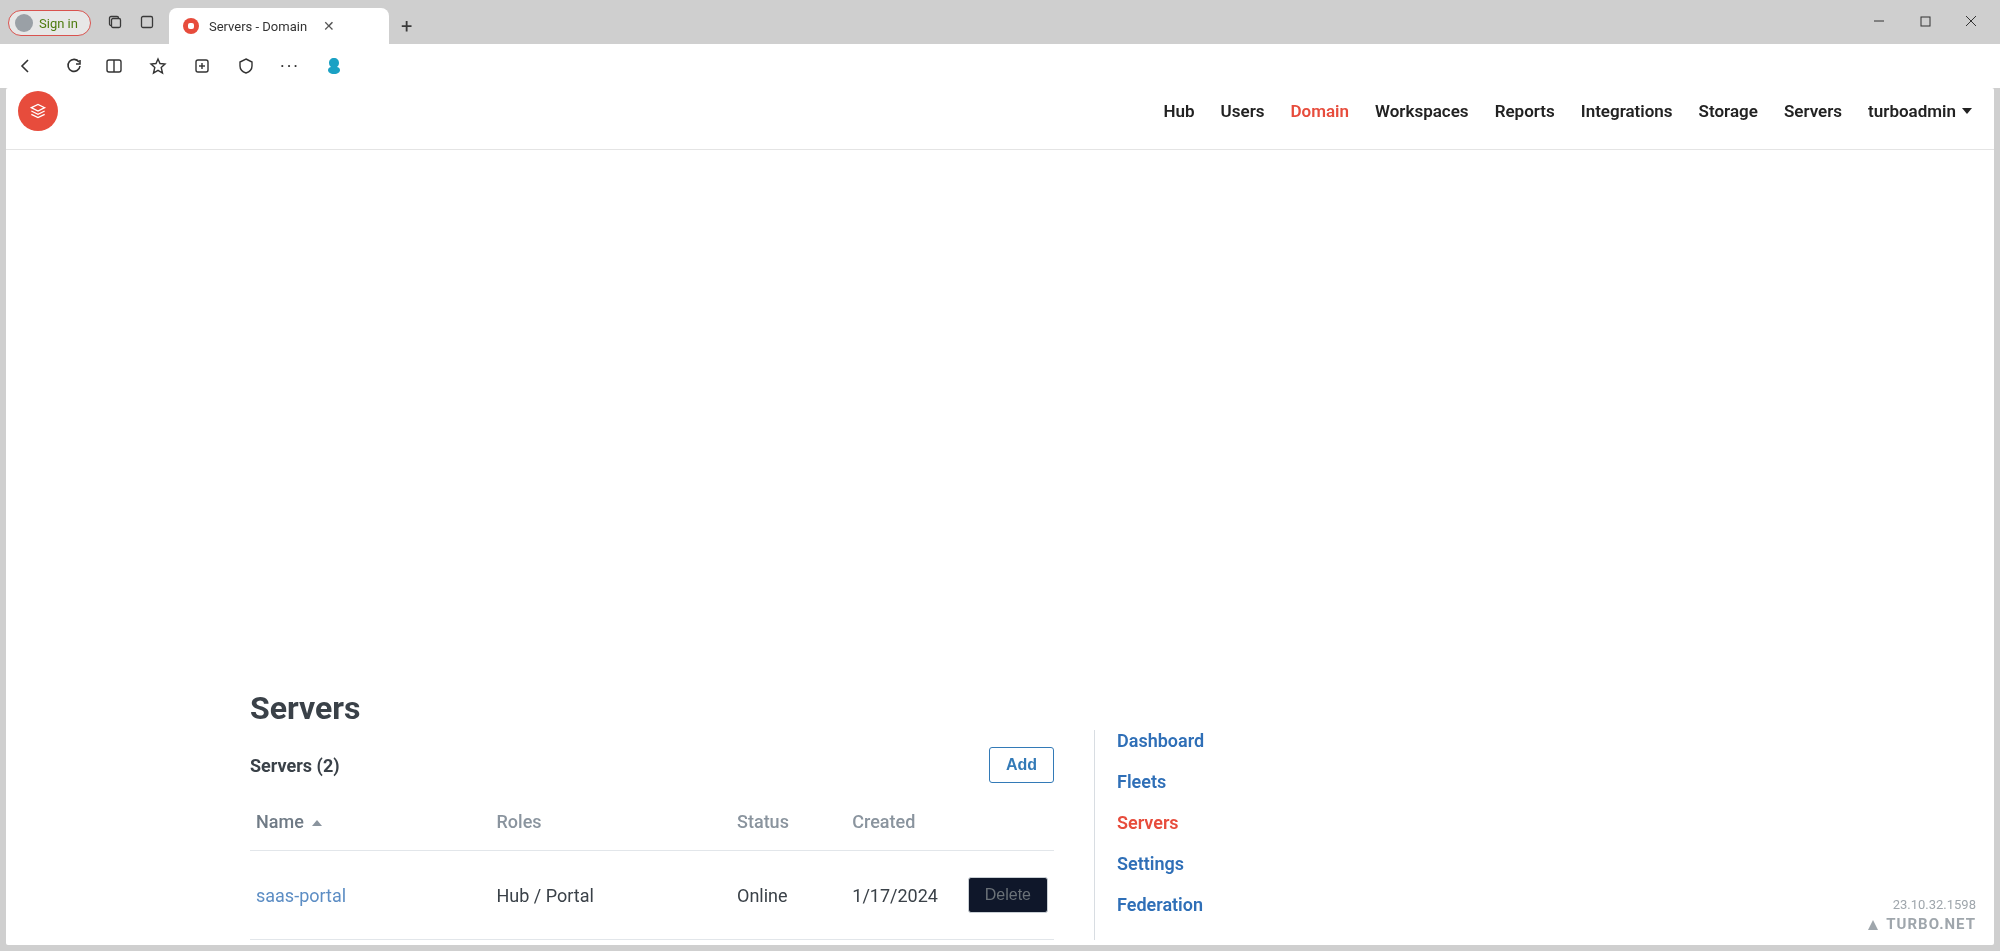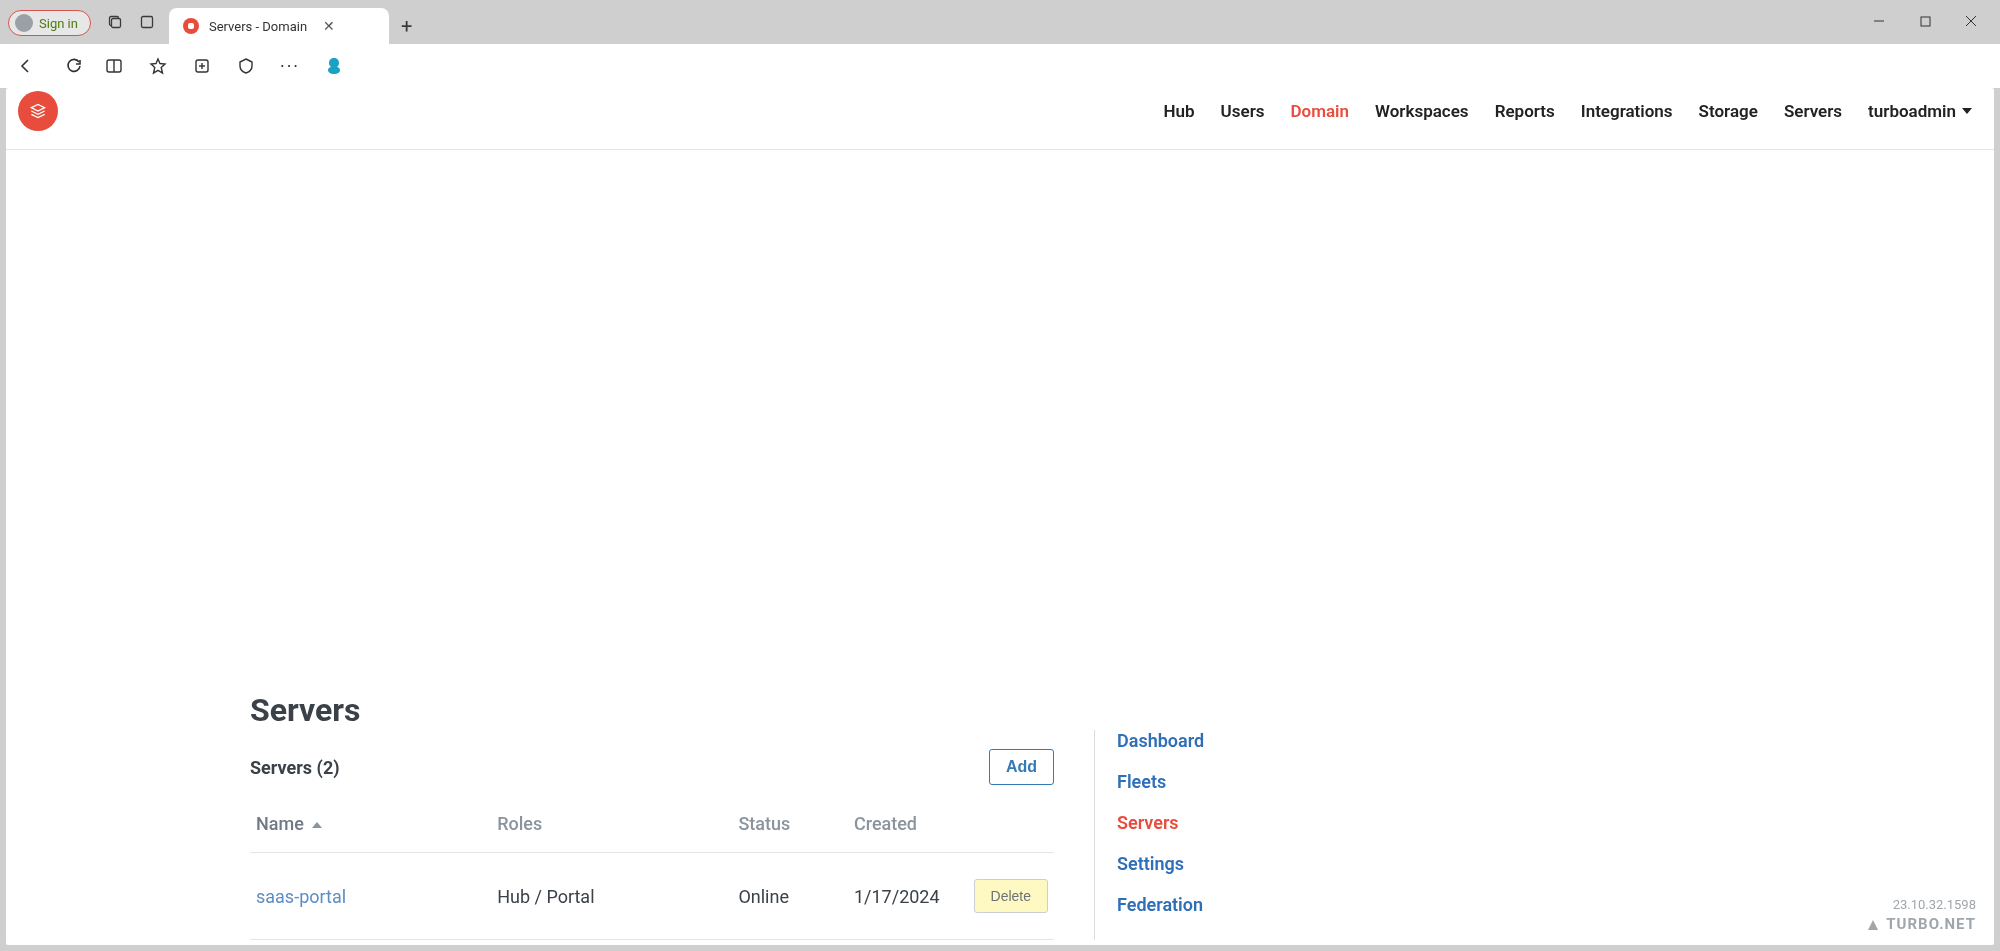--- a/index.html
+++ b/index.html
@@ -47,21 +47,21 @@
   .list-header { display:flex; align-items:center; justify-content:space-between; margin-bottom:18px; }
   .list-title { font-size:18px; font-weight:700; color:#3a4148; }
   .add-btn { border:1px solid #337ab7; color:#337ab7; background:#fff; font-weight:600; font-size:16px; padding:8px 16px; border-radius:3px; }
 
   table.servers { width:100%; border-collapse:collapse; }
   table.servers thead th { text-align:left; font-weight:500; color:#8a949e; font-size:18px; padding:10px 6px 18px 6px; border-bottom:1px solid #e2e6ea; }
   table.servers thead th.name-col { color:#6f7a85; }
   .sort-caret { width:0; height:0; border-left:5px solid transparent; border-right:5px solid transparent; border-bottom:6px solid #8a949e; display:inline-block; margin-left:4px; vertical-align:middle; }
   table.servers tbody td { padding:26px 6px; font-size:18px; color:#3a4148; border-bottom:1px solid #e2e6ea; }
   table.servers tbody td a.srv-link { color:#5c8dc4; text-decoration:none; }
-  .del-btn { border:1px solid #c9cfd4; color:#6b7278; background:#fef9c3; font-weight:500; font-size:14px; padding:8px 16px; border-radius:3px; }
+  .del-btn { border:1px solid #c9cfd4; color:#6b7278; background:#0f172a; font-weight:500; font-size:16px; padding:8px 16px; border-radius:3px; }
   .del-btn.red { border-color:#e05262; color:#e05262; }
 
   .sidemenu { display:flex; flex-direction:column; gap:20px; font-size:18px; font-weight:600; }
   .sidemenu .slink { color:#2f6fb7; }
   .sidemenu .slink.active { color:#e74c3c; }
 
   .footer-brand { position:absolute; right:18px; bottom:10px; text-align:right; color:#9fa6ac; font-size:13px; line-height:1.4; }
   .footer-brand .bn { font-weight:700; letter-spacing:1px; display:flex; align-items:center; gap:6px; justify-content:flex-end; font-size:15px; }
 
   svg { display:block; }

